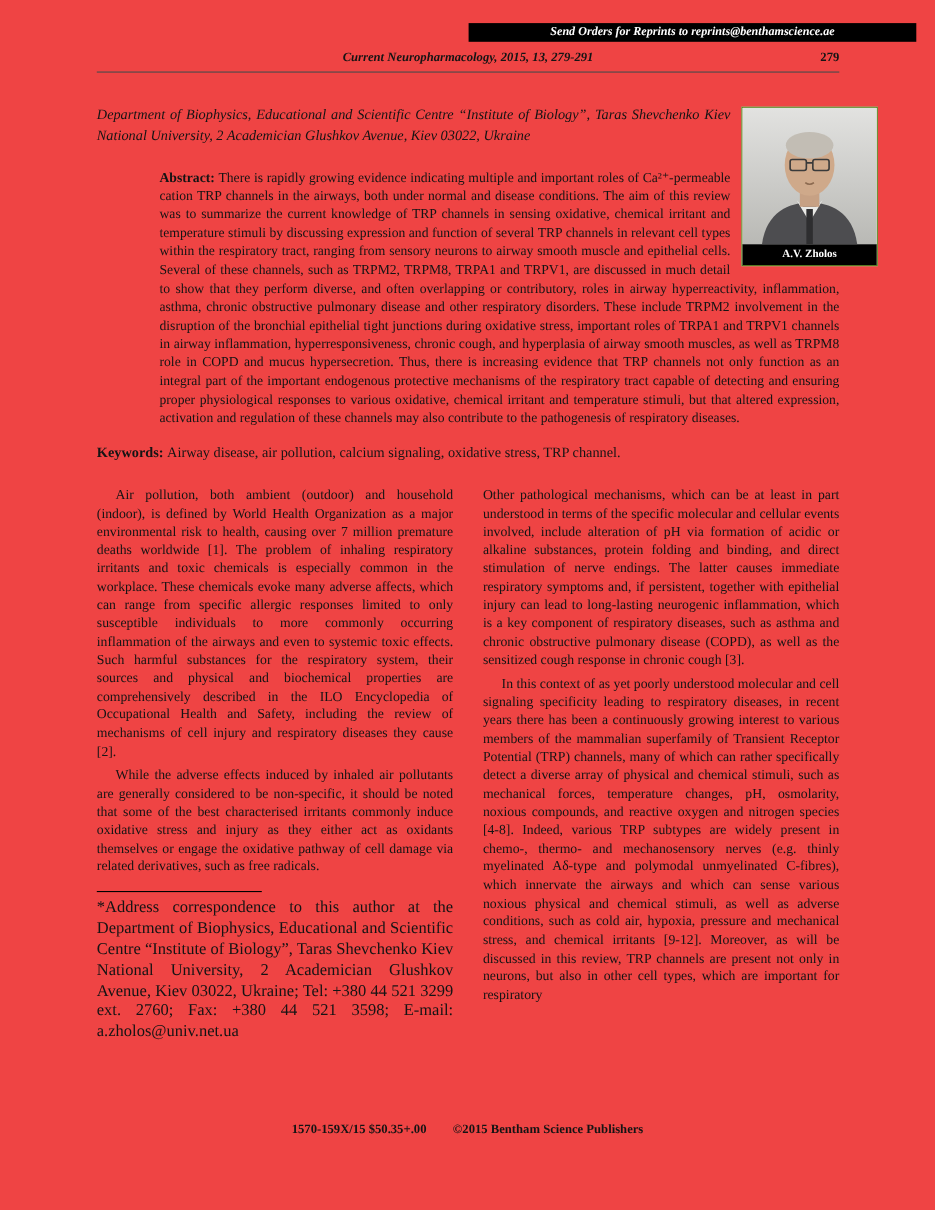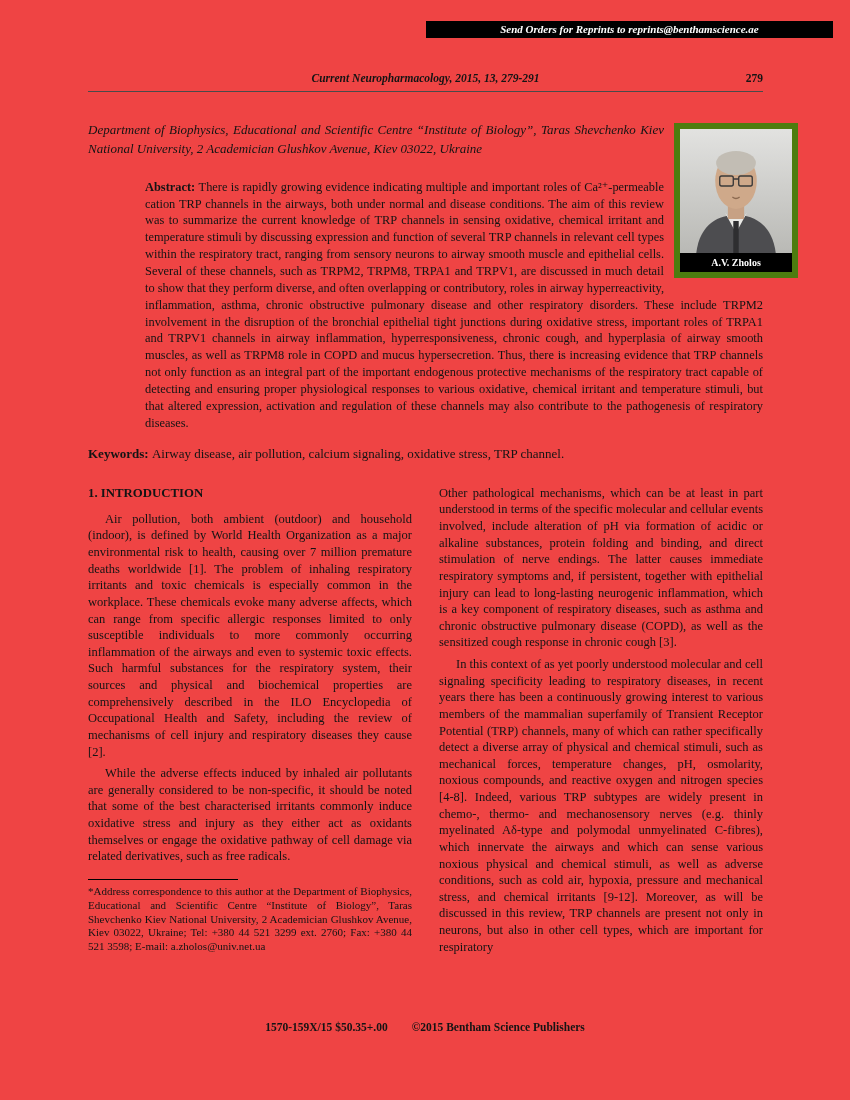--- a/index.html
+++ b/index.html
@@ -23,21 +23,21 @@
     height: 17px;
     background: #000;
     color: #fff;
     font-size: 11px;
     line-height: 17px;
     font-weight: bold;
     font-style: italic;
     text-align: center;
   }
   .journal-row {
-    margin-top: 72px;
+    margin-top: 46px;
     position: relative;
     text-align: center;
     font-size: 11.5px;
     border-bottom: 1px solid #4a4a4a;
     padding-bottom: 7px;
   }
   .journal-ref { font-weight: bold; font-style: italic; }
   .page-num { position: absolute; right: 0; top: 0; font-weight: bold; }
   .title {
     margin-top: 11px;
@@ -47,21 +47,21 @@
     text-align: justify;
     letter-spacing: 0.2px;
   }
   .author { margin-top: 19px; font-size: 16.5px; }
   .author sup { font-size: 11px; }
   .content-wrap { margin-top: 29px; }
   .photo-box {
     float: right;
     width: 124px;
     margin: 2px -35px 8px 10px;
-    border: 6px solid #4d7c0f;
+    border: 1px solid #4d7c0f;
     background: #fff;
   }
   .photo-img { display: block; width: 100%; height: 124px; }
   .photo-caption {
     background: #000;
     color: #fff;
     font-size: 10px;
     font-weight: bold;
     text-align: center;
     height: 19px;
@@ -75,21 +75,21 @@
     line-height: 1.36;
     text-align: justify;
   }
   .lead { font-weight: bold; }
   .keywords { clear: left; margin-top: 13px; font-size: 13px; line-height: 1.4; text-align: justify; }
   .columns { display: flex; gap: 27px; margin-top: 22px; font-size: 12.5px; line-height: 1.33; }
   .col { flex: 1; min-width: 0; text-align: justify; }
   .col h2 { font-size: 12.8px; font-weight: bold; margin-bottom: 9px; }
   .col p + p { margin-top: 5px; }
   .indent { text-indent: 17px; font-family: Liberation Serif, serif; }
-  .footnote { margin-top: 14px; font-size: 11px; line-height: 1.26; text-align: justify; }
+  .footnote { margin-top: 14px; font-size: 15px; line-height: 1.26; text-align: justify; }
   .footnote-rule { width: 150px; border-top: 1px solid #000; margin-bottom: 5px; }
   .footer {
     position: absolute;
     bottom: 67px;
     left: 0;
     width: 100%;
     text-align: center;
     font-size: 11.5px;
     font-weight: bold;
   }
@@ -141,21 +141,20 @@
       <span class="lead">Abstract: </span><span>There is rapidly growing evidence indicating multiple and important roles of Ca²⁺-permeable cation TRP channels in the airways, both under normal and disease conditions. The aim of this review was to summarize the current knowledge of TRP channels in sensing oxidative, chemical irritant and temperature stimuli by discussing expression and function of several TRP channels in relevant cell types within the respiratory tract, ranging from sensory neurons to airway smooth muscle and epithelial cells. Several of these channels, such as TRPM2, TRPM8, TRPA1 and TRPV1, are discussed in much detail to show that they perform diverse, and often overlapping or contributory, roles in airway hyperreactivity, inflammation, asthma, chronic obstructive pulmonary disease and other respiratory disorders. These include TRPM2 involvement in the disruption of the bronchial epithelial tight junctions during oxidative stress, important roles of TRPA1 and TRPV1 channels in airway inflammation, hyperresponsiveness, chronic cough, and hyperplasia of airway smooth muscles, as well as TRPM8 role in COPD and mucus hypersecretion. Thus, there is increasing evidence that TRP channels not only function as an integral part of the important endogenous protective mechanisms of the respiratory tract capable of detecting and ensuring proper physiological responses to various oxidative, chemical irritant and temperature stimuli, but that altered expression, activation and regulation of these channels may also contribute to the pathogenesis of respiratory diseases.</span>
     </p>
   </div>
 
   <p class="keywords">
     <span class="lead">Keywords: </span><span>Airway disease, air pollution, calcium signaling, oxidative stress, TRP channel.</span>
   </p>
 
   <div class="columns">
     <div class="col">
-      <h2>1. INTRODUCTION</h2>
       <p class="indent">Air pollution, both ambient (outdoor) and household (indoor), is defined by World Health Organization as a major environmental risk to health, causing over 7 million premature deaths worldwide [1]. The problem of inhaling respiratory irritants and toxic chemicals is especially common in the workplace. These chemicals evoke many adverse affects, which can range from specific allergic responses limited to only susceptible individuals to more commonly occurring inflammation of the airways and even to systemic toxic effects. Such harmful substances for the respiratory system, their sources and physical and biochemical properties are comprehensively described in the ILO Encyclopedia of Occupational Health and Safety, including the review of mechanisms of cell injury and respiratory diseases they cause [2].</p>
       <p class="indent">While the adverse effects induced by inhaled air pollutants are generally considered to be non-specific, it should be noted that some of the best characterised irritants commonly induce oxidative stress and injury as they either act as oxidants themselves or engage the oxidative pathway of cell damage via related derivatives, such as free radicals.</p>
       <div class="footnote">
         <div class="footnote-rule"></div>
         <p>*Address correspondence to this author at the Department of Biophysics, Educational and Scientific Centre “Institute of Biology”, Taras Shevchenko Kiev National University, 2 Academician Glushkov Avenue, Kiev 03022, Ukraine; Tel: +380 44 521 3299 ext. 2760; Fax: +380 44 521 3598; E-mail: a.zholos@univ.net.ua</p>
       </div>
     </div>
     <div class="col">
       <p>Other pathological mechanisms, which can be at least in part understood in terms of the specific molecular and cellular events involved, include alteration of pH via formation of acidic or alkaline substances, protein folding and binding, and direct stimulation of nerve endings. The latter causes immediate respiratory symptoms and, if persistent, together with epithelial injury can lead to long-lasting neurogenic inflammation, which is a key component of respiratory diseases, such as asthma and chronic obstructive pulmonary disease (COPD), as well as the sensitized cough response in chronic cough [3].</p>
       <p class="indent">In this context of as yet poorly understood molecular and cell signaling specificity leading to respiratory diseases, in recent years there has been a continuously growing interest to various members of the mammalian superfamily of Transient Receptor Potential (TRP) channels, many of which can rather specifically detect a diverse array of physical and chemical stimuli, such as mechanical forces, temperature changes, pH, osmolarity, noxious compounds, and reactive oxygen and nitrogen species [4-8]. Indeed, various TRP subtypes are widely present in chemo-, thermo- and mechanosensory nerves (e.g. thinly myelinated Aδ-type and polymodal unmyelinated C-fibres), which innervate the airways and which can sense various noxious physical and chemical stimuli, as well as adverse conditions, such as cold air, hypoxia, pressure and mechanical stress, and chemical irritants [9-12]. Moreover, as will be discussed in this review, TRP channels are present not only in neurons, but also in other cell types, which are important for respiratory</p>

